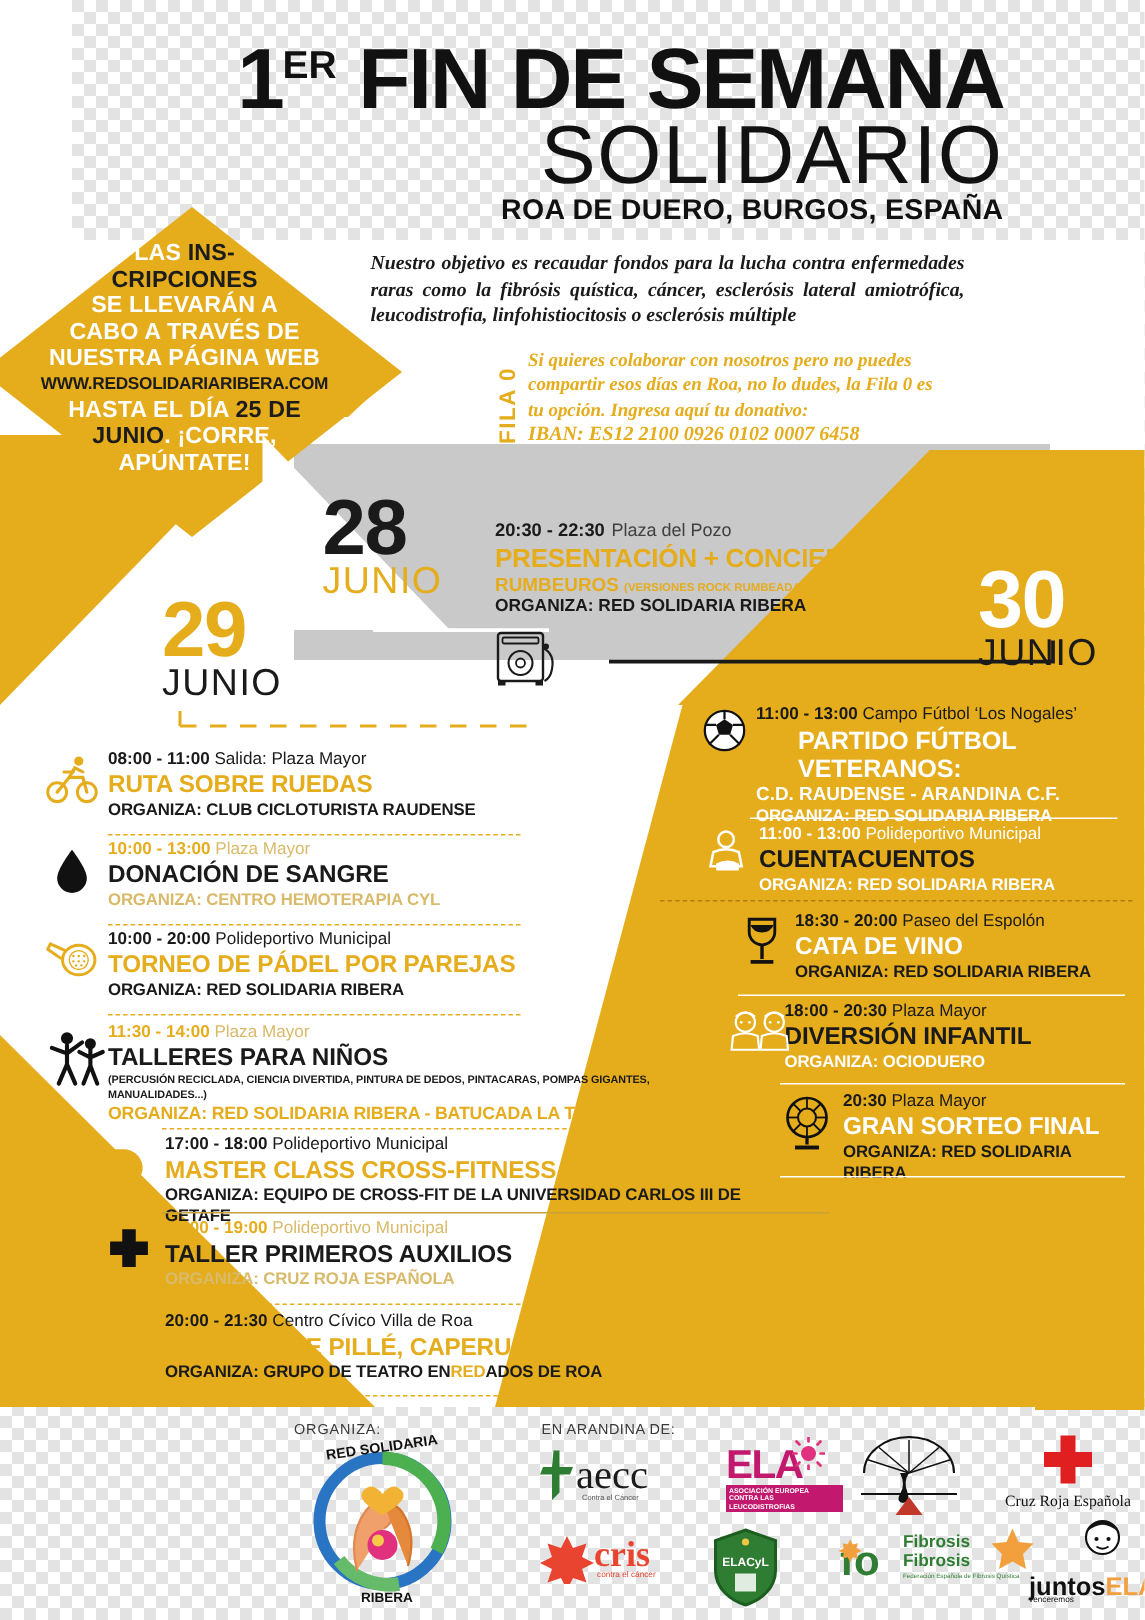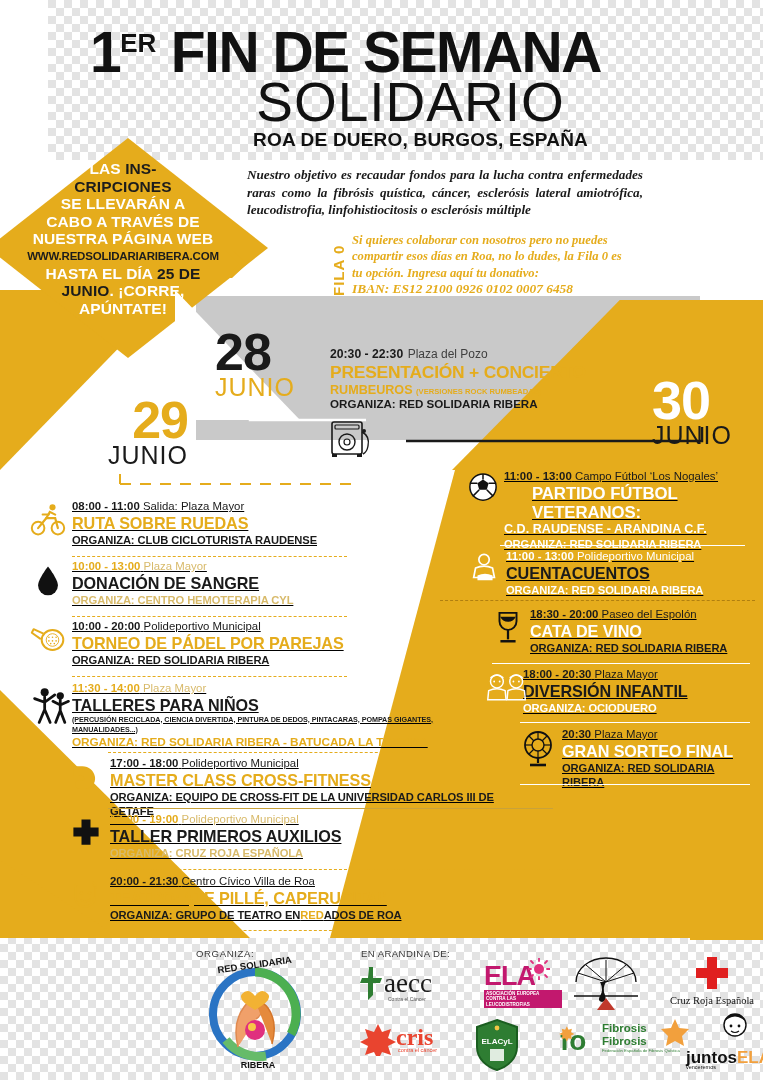--- a/index.html
+++ b/index.html
@@ -13,21 +13,21 @@
   .poster{position:absolute;inset:0;}
 
   
   .bg{position:absolute;inset:0;overflow:hidden;}
   .bg svg{position:absolute;left:0;top:0;}
 
   
   .abs{position:absolute;}
 
   
-  #title-block{left:0;top:14px;width:669px;text-align:center;padding-left:11px;}
+  #title-block{left:0;top:14px;width:669px;text-align:right;}
   #line1{
     font-size:57px;font-weight:bold;letter-spacing:-1.5px;color:#111;
     line-height:58px;white-space:nowrap;
   }
   #line1 sup{font-size:26px;vertical-align:super;letter-spacing:0;}
   #line2{
     font-size:55px;font-weight:300;color:#111;line-height:50px;
     letter-spacing:1px;margin-top:-4px;padding-left:130px;
   }
   #line3{
@@ -67,32 +67,32 @@
   #fila0-iban{font-size:13.4px;}
 
   
   .daynum{font-size:52px;font-weight:bold;line-height:44px;letter-spacing:-1px;}
   .daymon{font-size:25px;font-weight:300;letter-spacing:1px;line-height:26px;}
 
   #day28{left:215px;top:330px;text-align:left;}
   #day28 .daynum{color:#1a1a1a;}
   #day28 .daymon{color:#E5AC1C;}
 
-  #day29{left:108px;top:398px;text-align:right;}
+  #day29{left:108px;top:398px;text-align:left;}
   #day29 .daynum{color:#E5AC1C;}
   #day29 .daymon{color:#1a1a1a;}
 
   #day30{left:652px;top:378px;text-align:left;}
   #day30 .daynum{color:#ffffff;font-size:54px;}
   #day30 .daymon{color:#1a1a1a;}
 
   
   .ev{position:absolute;}
   .ev .icon{position:absolute;left:0;top:2px;width:36px;height:36px;}
-  .ev .body{margin-left:42px;text-decoration:underline;}
+  .ev .body{margin-left:42px;}
   .ev .l1{font-size:11.4px;line-height:13.5px;white-space:nowrap;}
   .ev .l1 .t{font-weight:bold;}
   .ev .l1 .p{font-weight:normal;}
   .ev .ttl{font-size:16.2px;font-weight:bold;line-height:19px;letter-spacing:-0.1px;}
   .ev .sub{font-size:12.6px;font-weight:bold;line-height:15px;}
   .ev .org{font-size:11.2px;font-weight:bold;line-height:14px;letter-spacing:-0.1px;}
   .ev .tiny{font-size:7.2px;font-weight:bold;line-height:10px;letter-spacing:-0.05px;}
 
   .sep{position:absolute;height:0;border-top:1px dashed #E5AC1C;}
   .sep.solidw{border-top:1px solid #ffffff;}

